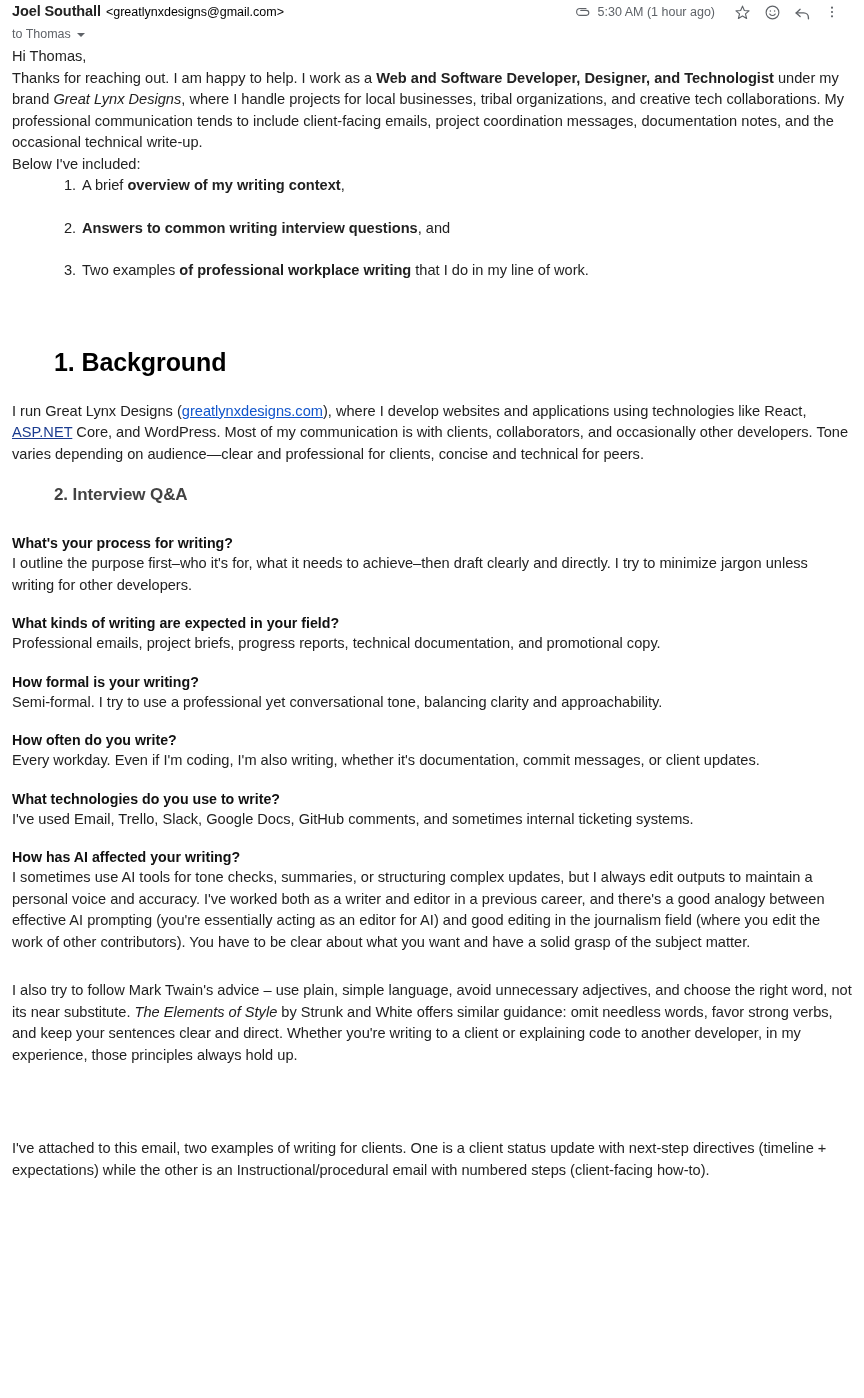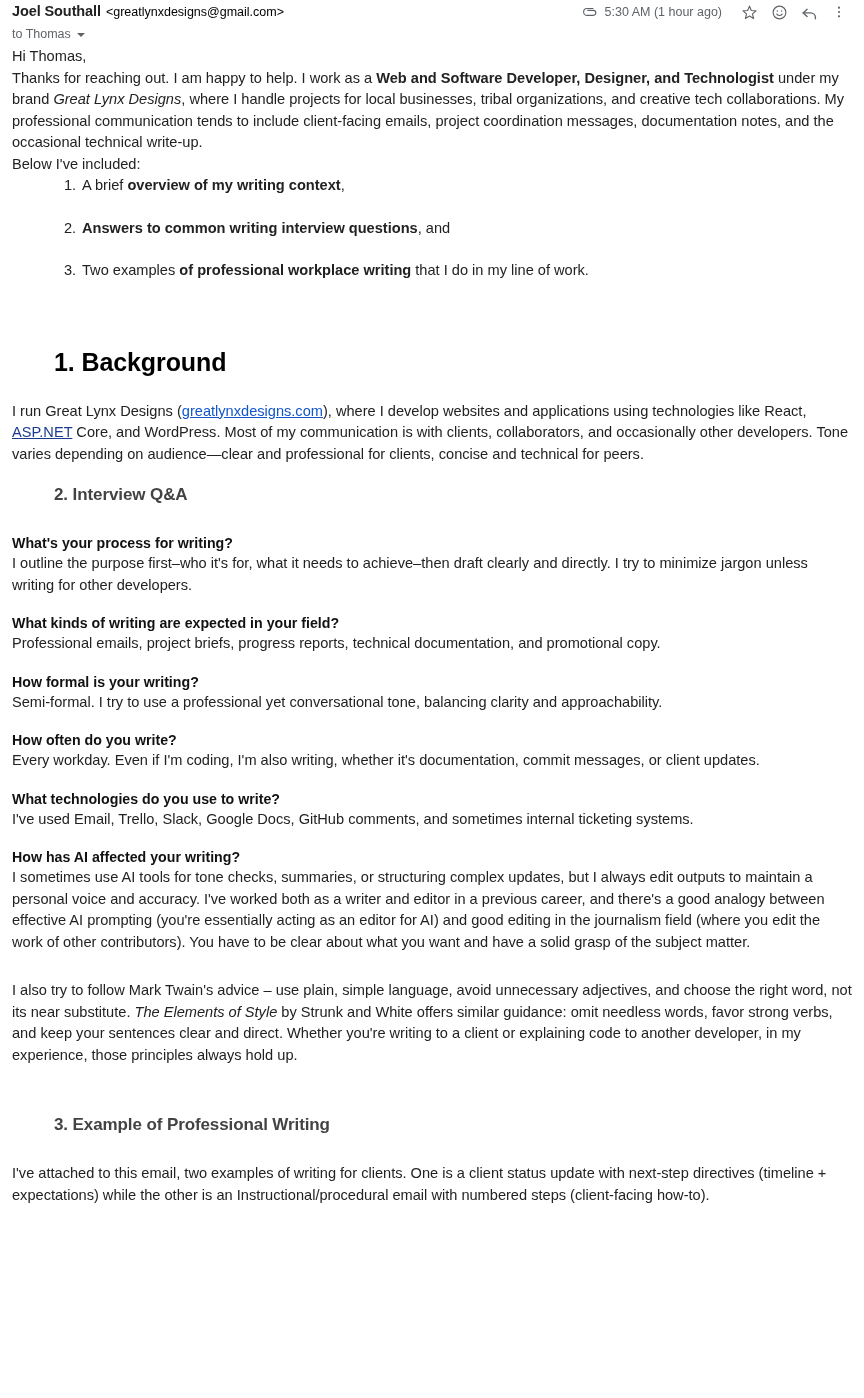--- a/index.html
+++ b/index.html
@@ -37,21 +37,21 @@
     line-height: 19px;
   }
   .sender-email {
     font-size: 12.5px;
     color: #000000;
     margin-left: 5px;
     line-height: 20px;
   }
   .header-right {
     position: absolute;
-    right: 10px;
+    right: 17px;
     top: 1px;
     display: flex;
     align-items: center;
     gap: 0px;
     text-align: right;
   }
   .attach-icon {
     width: 20px;
     height: 18px;
     display: inline-flex;
@@ -291,19 +291,18 @@
     <div class="qa-a">I sometimes use AI tools for tone checks, summaries, or structuring complex updates, but I always edit outputs to maintain a personal voice and accuracy. I've worked both as a writer and editor in a previous career, and there's a good analogy between effective AI prompting (you're essentially acting as an editor for AI) and good editing in the journalism field (where you edit the work of other contributors). You have to be clear about what you want and have a solid grasp of the subject matter.</div>
   </div>
 
 
   <div class="spacer-xs"></div>
 
   <p class="para-tight"><span>I also try to follow Mark Twain's advice – use plain, simple language, avoid unnecessary adjectives, and choose the right word, not its near substitute. </span><i>The Elements of Style</i><span> by Strunk and White offers similar guidance: omit needless words, favor strong verbs, and keep your sentences clear and direct. Whether you're writing to a client or explaining code to another developer, in my experience, those principles always hold up.</span></p>
 
   <div class="spacer-lg"></div>
 
-  <h2 class="h-section-2">3. Example of Professional Writing</h2>
 
   <div class="spacer-md"></div>
 
   <p class="para-tight">I've attached to this email, two examples of writing for clients. One is a client status update with next-step directives (timeline + expectations) while the other is an Instructional/procedural email with numbered steps (client-facing how-to).</p>
 
 </div>
 
 </body></html>

